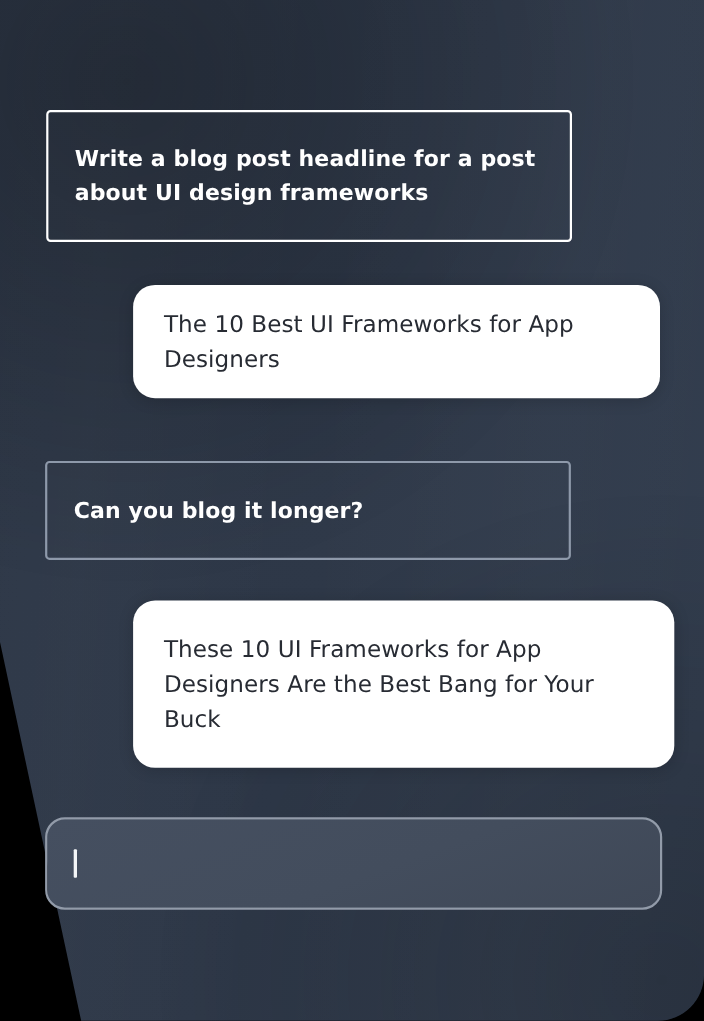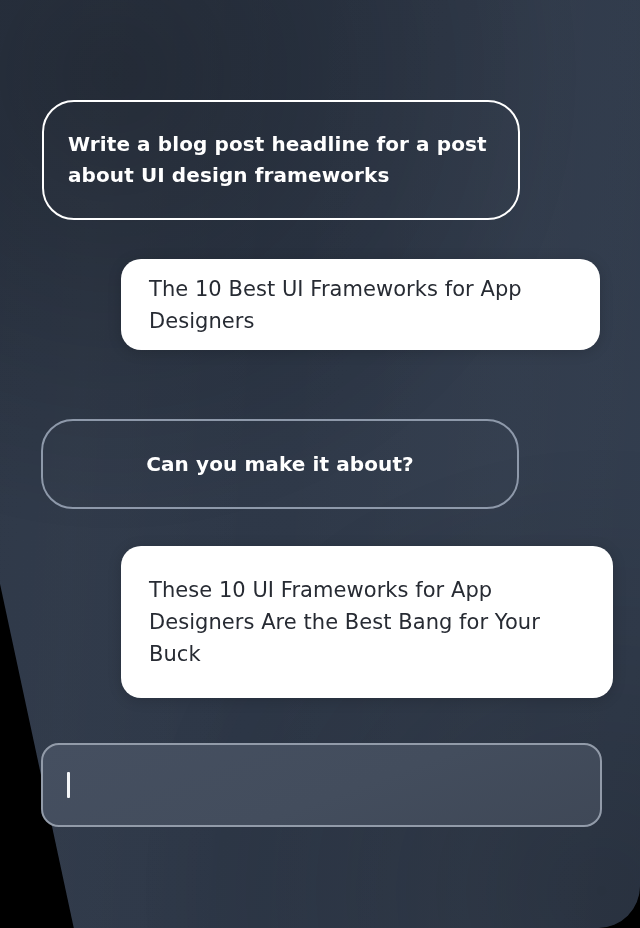--- a/index.html
+++ b/index.html
@@ -81,25 +81,24 @@
   }
 
   .bubble {
     position: absolute;
     display: flex;
     align-items: center;
   }
 
   
   .bubble-user {
-    border-radius: 32px;
+    border-radius: 4px;
     border: 2px solid #ffffff;
     background: rgba(255,255,255,0.012);
     padding: 0 24px;
-    justify-content: center;
   }
   .bubble-user .bubble-text {
     color: #ffffff;
     font-weight: 700;
     font-size: 20px;
     line-height: 31px;
     letter-spacing: 0.1px;
   }
 
   .bubble-user.muted {
@@ -116,21 +115,21 @@
   .bubble-assistant .bubble-text {
     color: #272b33;
     font-weight: 400;
     font-size: 21px;
     line-height: 32px;
     letter-spacing: 0.05px;
   }
 
   
   #msg-0 { left: 42px;  top: 100px; width: 478px; height: 120px; }
-  #msg-1 { left: 121px; top: 259px; width: 479px; height: 91px; }
+  #msg-1 { left: 121px; top: 259px; width: 479px; height: 103px; }
   #msg-2 { left: 41px;  top: 419px; width: 478px; height: 90px;  }
   #msg-3 { left: 121px; top: 546px; width: 492px; height: 152px; }
 
   
   #composer {
     position: absolute;
     left: 41px;
     top: 743px;
     width: 561px;
     height: 84px;
@@ -176,21 +175,21 @@
 
     <div class="bubble bubble-user" id="msg-0">
       <span class="bubble-text">Write a blog post headline for a post about UI design frameworks</span>
     </div>
 
     <div class="bubble bubble-assistant" id="msg-1">
       <span class="bubble-text">The 10 Best UI Frameworks for App Designers</span>
     </div>
 
     <div class="bubble bubble-user muted" id="msg-2">
-      <span class="bubble-text">Can you make it about?</span>
+      <span class="bubble-text">Can you blog it longer?</span>
     </div>
 
     <div class="bubble bubble-assistant" id="msg-3">
       <span class="bubble-text">These 10 UI Frameworks for App Designers Are the Best Bang for Your Buck</span>
     </div>
 
     <div id="composer">
       <span id="text-caret"></span>
       <span id="composer-value" title=""></span>
     </div>

